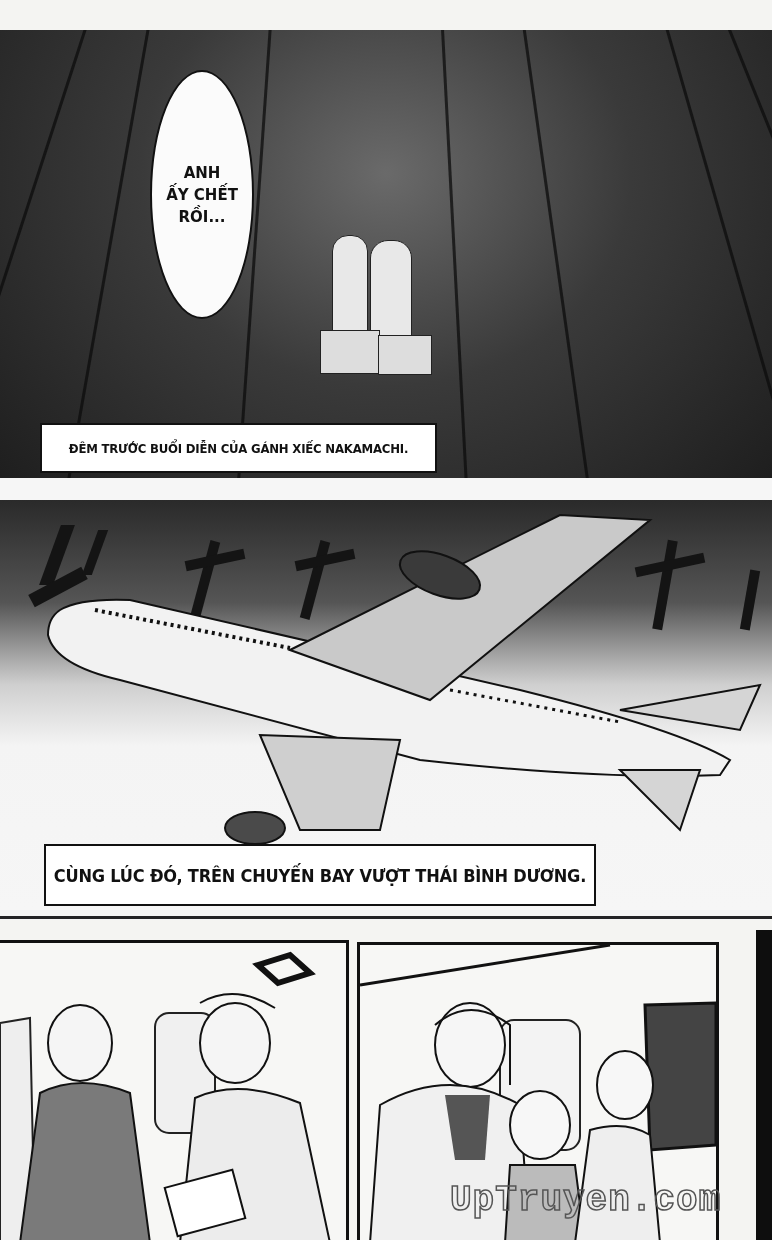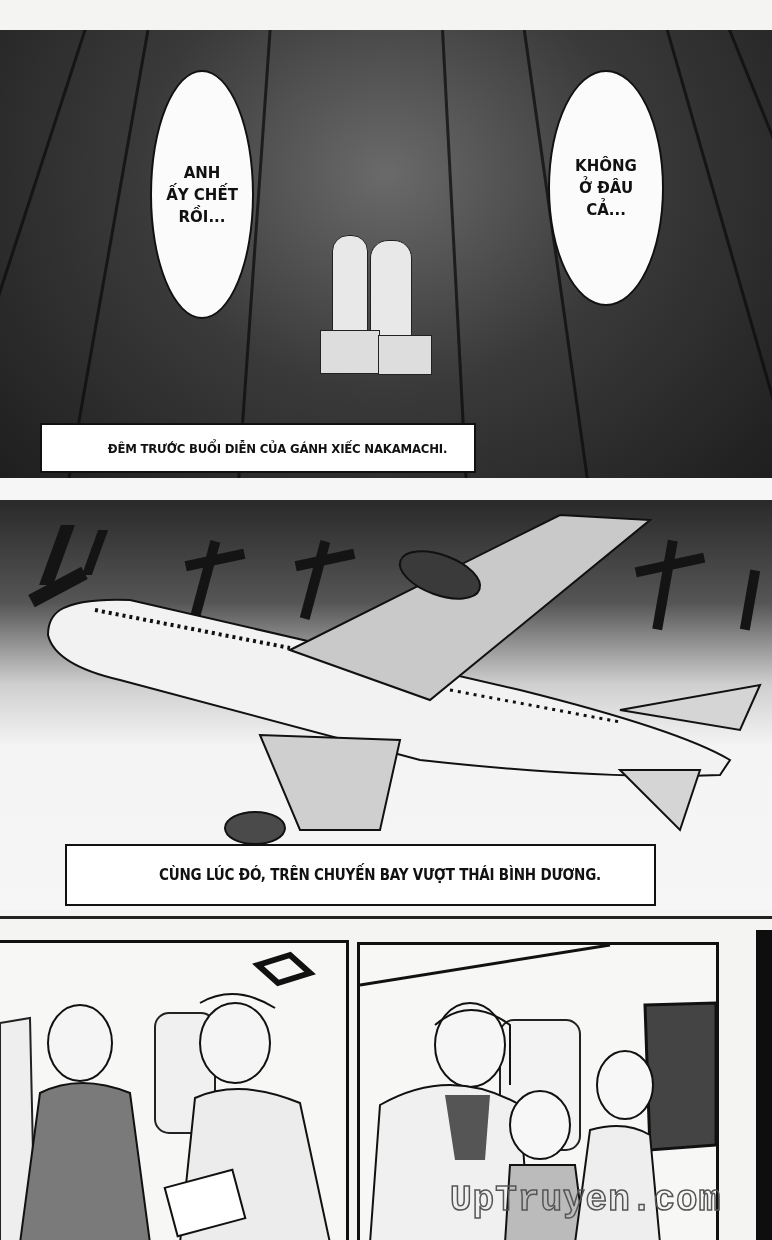--- a/index.html
+++ b/index.html
@@ -2,21 +2,21 @@
 <html><head>
 <meta charset="utf-8">
 <style>
   html,body{margin:0;padding:0;}
   body{width:772px;height:1240px;background:#f4f4f2;position:relative;overflow:hidden;font-family:"DejaVu Sans",sans-serif;}
   .panel{position:absolute;overflow:hidden;}
   
   #p1{left:0;top:0;width:772px;height:478px;background:radial-gradient(ellipse at 50% 30%,#6a6a6a 0%,#3a3a3a 45%,#1c1c1c 100%);margin-top:30px;}
   .pole{position:absolute;top:-20px;width:3px;background:#0c0c0c;height:520px;transform-origin:top center;opacity:.75;}
   .bubble{position:absolute;background:#fbfbfb;border:2px solid #111;border-radius:50%;display:flex;align-items:center;justify-content:center;text-align:center;font-family:"DejaVu Sans",sans-serif;font-weight:bold;color:#111;font-size:15px;line-height:22px;white-space:pre-line;}
-  .caption{position:absolute;background:#fff;border:2px solid #111;color:#111;font-weight:bold;font-family:"DejaVu Sans Condensed","DejaVu Sans",sans-serif;display:flex;align-items:center;justify-content:center;letter-spacing:-.2px;padding-left:39px;}
+  .caption{position:absolute;background:#fff;border:2px solid #111;color:#111;font-weight:bold;font-family:"DejaVu Sans Condensed","DejaVu Sans",sans-serif;display:flex;align-items:center;justify-content:center;letter-spacing:-.2px;}
   .figs{position:absolute;left:320px;top:200px;width:120px;height:150px;}
   .fig{position:absolute;background:#e8e8e8;border:1px solid #222;}
   
   #gutter1{position:absolute;left:0;top:478px;width:772px;height:22px;background:#f6f6f6;}
   
   #p2{left:0;top:500px;width:772px;height:410px;background:linear-gradient(180deg,#2a2a2a 0%,#555 25%,#cfcfcf 45%,#f4f4f4 60%,#f6f6f6 100%);}
   .sfx{position:absolute;background:#141414;}
   
   #p3{left:0;top:940px;width:346px;height:300px;background:#f7f7f5;border-top:3px solid #111;border-right:3px solid #111;}
   #p4{left:357px;top:942px;width:356px;height:298px;background:#f7f7f5;border:3px solid #111;border-bottom:none;}
@@ -33,25 +33,20 @@
   <div class="pole" style="left:270px;transform:rotate(4deg);"></div>
   <div class="pole" style="left:440px;transform:rotate(-3deg);"></div>
   <div class="pole" style="left:520px;transform:rotate(-8deg);"></div>
   <div class="pole" style="left:660px;transform:rotate(-16deg);"></div>
   <div class="pole" style="left:720px;transform:rotate(-22deg);"></div>
 
   <div class="bubble" style="left:150px;top:40px;width:100px;height:245px;">
     <span>ANH
 ẤY CHẾT
 RỒI...</span>
-  </div>
-  <div class="bubble" style="left:548px;top:40px;width:112px;height:232px;">
-    <span>KHÔNG
-Ở ĐÂU
-CẢ...</span>
   </div>
 
   <div class="figs">
     <div class="fig" style="left:12px;top:5px;width:34px;height:110px;border-radius:16px 16px 4px 4px;"></div>
     <div class="fig" style="left:50px;top:10px;width:40px;height:100px;border-radius:18px 18px 4px 4px;"></div>
     <div class="fig" style="left:0;top:100px;width:58px;height:42px;background:#ddd;"></div>
     <div class="fig" style="left:58px;top:105px;width:52px;height:38px;background:#ddd;"></div>
   </div>
 
   <div class="caption" style="left:40px;top:393px;width:393px;height:46px;font-size:13px;">
@@ -79,21 +74,21 @@
     <path d="M290 150 L560 15 L650 20 L430 200 Z" fill="#c9c9c9" stroke="#111" stroke-width="2"></path>
     <path d="M260 235 L300 330 L380 330 L400 240 Z" fill="#cfcfcf" stroke="#111" stroke-width="2"></path>
     <path d="M620 210 L760 185 L740 230 Z" fill="#d5d5d5" stroke="#111" stroke-width="2"></path>
     <path d="M620 270 L680 330 L700 270 Z" fill="#d5d5d5" stroke="#111" stroke-width="2"></path>
     <ellipse cx="440" cy="75" rx="42" ry="20" fill="#3a3a3a" stroke="#111" stroke-width="2" transform="rotate(20 440 75)"></ellipse>
     <ellipse cx="255" cy="328" rx="30" ry="16" fill="#4a4a4a" stroke="#111" stroke-width="2"></ellipse>
     <line x1="95" y1="110" x2="290" y2="148" stroke="#111" stroke-width="4" stroke-dasharray="3 4"></line>
     <line x1="450" y1="190" x2="620" y2="222" stroke="#111" stroke-width="3" stroke-dasharray="3 5"></line>
   </svg>
 
-  <div class="caption" style="left:65px;top:344px;width:548px;height:58px;font-size:15px;text-align:center;">
+  <div class="caption" style="left:44px;top:344px;width:548px;height:58px;font-size:18px;text-align:center;">
     <span>CÙNG LÚC ĐÓ, TRÊN CHUYẾN BAY VƯỢT THÁI BÌNH DƯƠNG.</span>
   </div>
 </div>
 
 <div class="line" style="left:0;top:916px;width:772px;height:3px;"></div>
 
 <div class="panel" id="p3">
   <svg width="346" height="300" viewBox="0 0 346 300">
     <path d="M258 22 L290 12 L310 30 L278 40 Z" fill="none" stroke="#111" stroke-width="6"></path>
     <path d="M0 80 L30 75 L35 300 L0 300 Z" fill="#eee" stroke="#222" stroke-width="2"></path>

